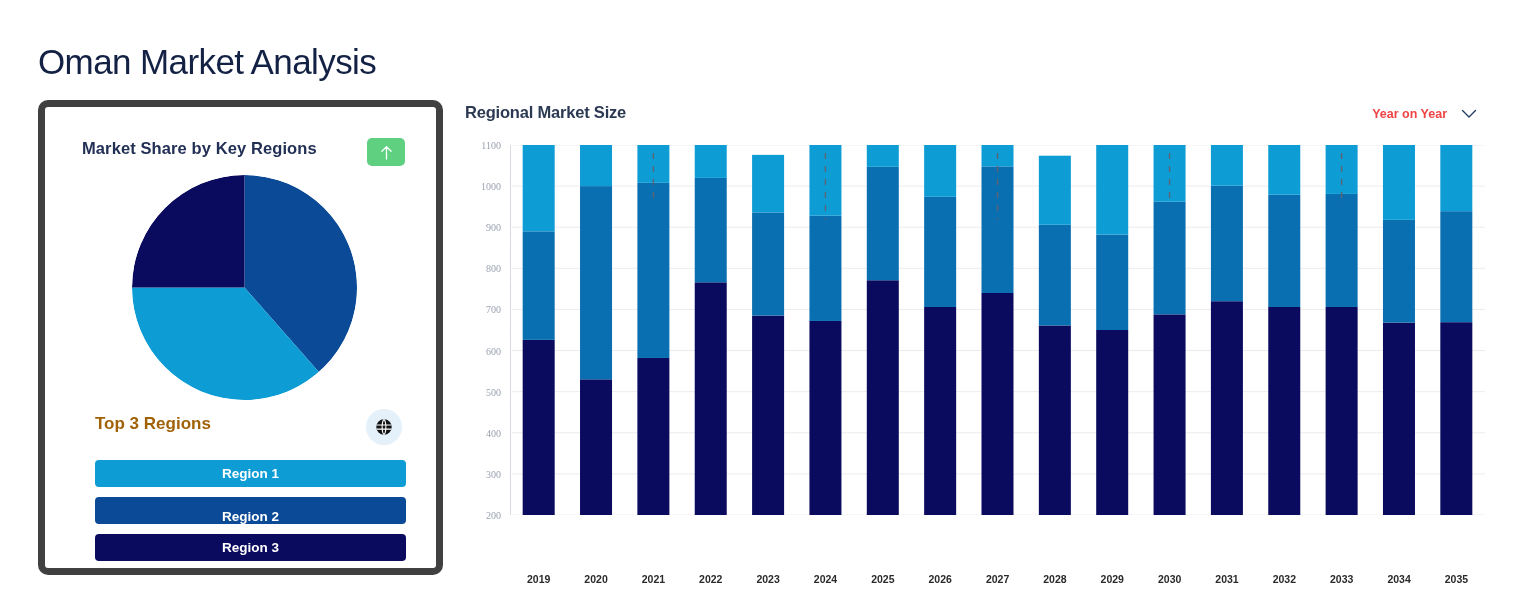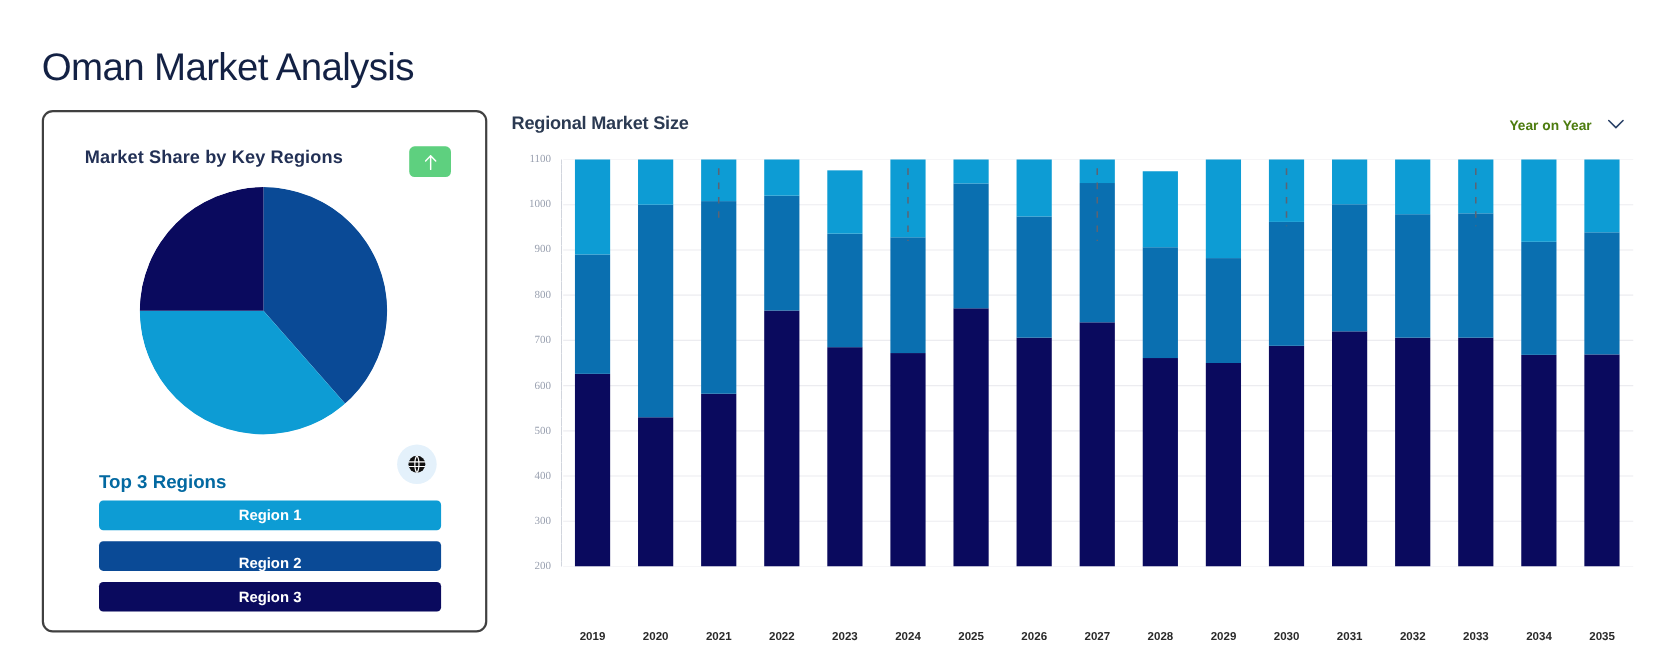--- a/index.html
+++ b/index.html
@@ -16,21 +16,21 @@
     position: absolute; left: 38px; top: 42px;
     font-size: 35px; font-weight: 400; letter-spacing: -0.6px;
     color: #132144;
   }
 
   
   #left-card {
     position: absolute; left: 38px; top: 100px;
     width: 405px; height: 475px;
     background: #ffffff;
-    border: 2px solid #404040;
+    border: 7px solid #404040;
     border-radius: 10px;
     overflow: hidden;
   }
   #pie-card-header {
     position: absolute; left: 0; top: 14px; width: 100%;
     height: 34px;
   }
   #pie-title {
     position: absolute; left: 37px; top: 18px;
     font-size: 16.5px; font-weight: 600; color: #223055;
@@ -47,21 +47,21 @@
   
   #pie-wrap {
     position: absolute; left: 87px; top: 68px;
     width: 225px; height: 225px;
   }
   #pie { width: 225px; height: 225px; border-radius: 50%; }
 
   
   #regions-heading {
     position: absolute; left: 50px; top: 307px;
-    font-size: 17px; font-weight: 600; color: #0369a1; margin-top: 20px;
+    font-size: 17px; font-weight: 600; color: #a16207;
   }
   #globe-badge {
     position: absolute; left: 321px; top: 302px;
     width: 36px; height: 36px; border-radius: 50%;
     background: #e4f1fb;
     display: flex; align-items: center; justify-content: center;
   }
   #region-list {
     position: absolute; left: 50px; top: 353px; width: 311px;
   }
@@ -80,21 +80,21 @@
   #chart-title {
     position: absolute; left: 10px; top: 8px;
     font-size: 16.5px; font-weight: 700; color: #2b3a52;
     letter-spacing: -0.2px;
   }
   #period-select {
     position: absolute; right: 18px; top: 10px;
     display: flex; align-items: center; gap: 14px;
     cursor: pointer;
   }
-  #period-label { font-size: 12.5px; font-weight: 600; color: #4d7c0f; }
+  #period-label { font-size: 12.5px; font-weight: 600; color: #ef4444; }
   #chevron { display: block; }
 
   #plot {
     position: absolute; left: 10px; top: 50px;
     width: 1020px; height: 370px;
   }
   #axis-labels { position: absolute; left: 0; top: 0; width: 40px; height: 370px; }
   .ytick {
     position: absolute; right: 4px;
     font-size: 10px; color: #9aa1b0; text-align: right;

